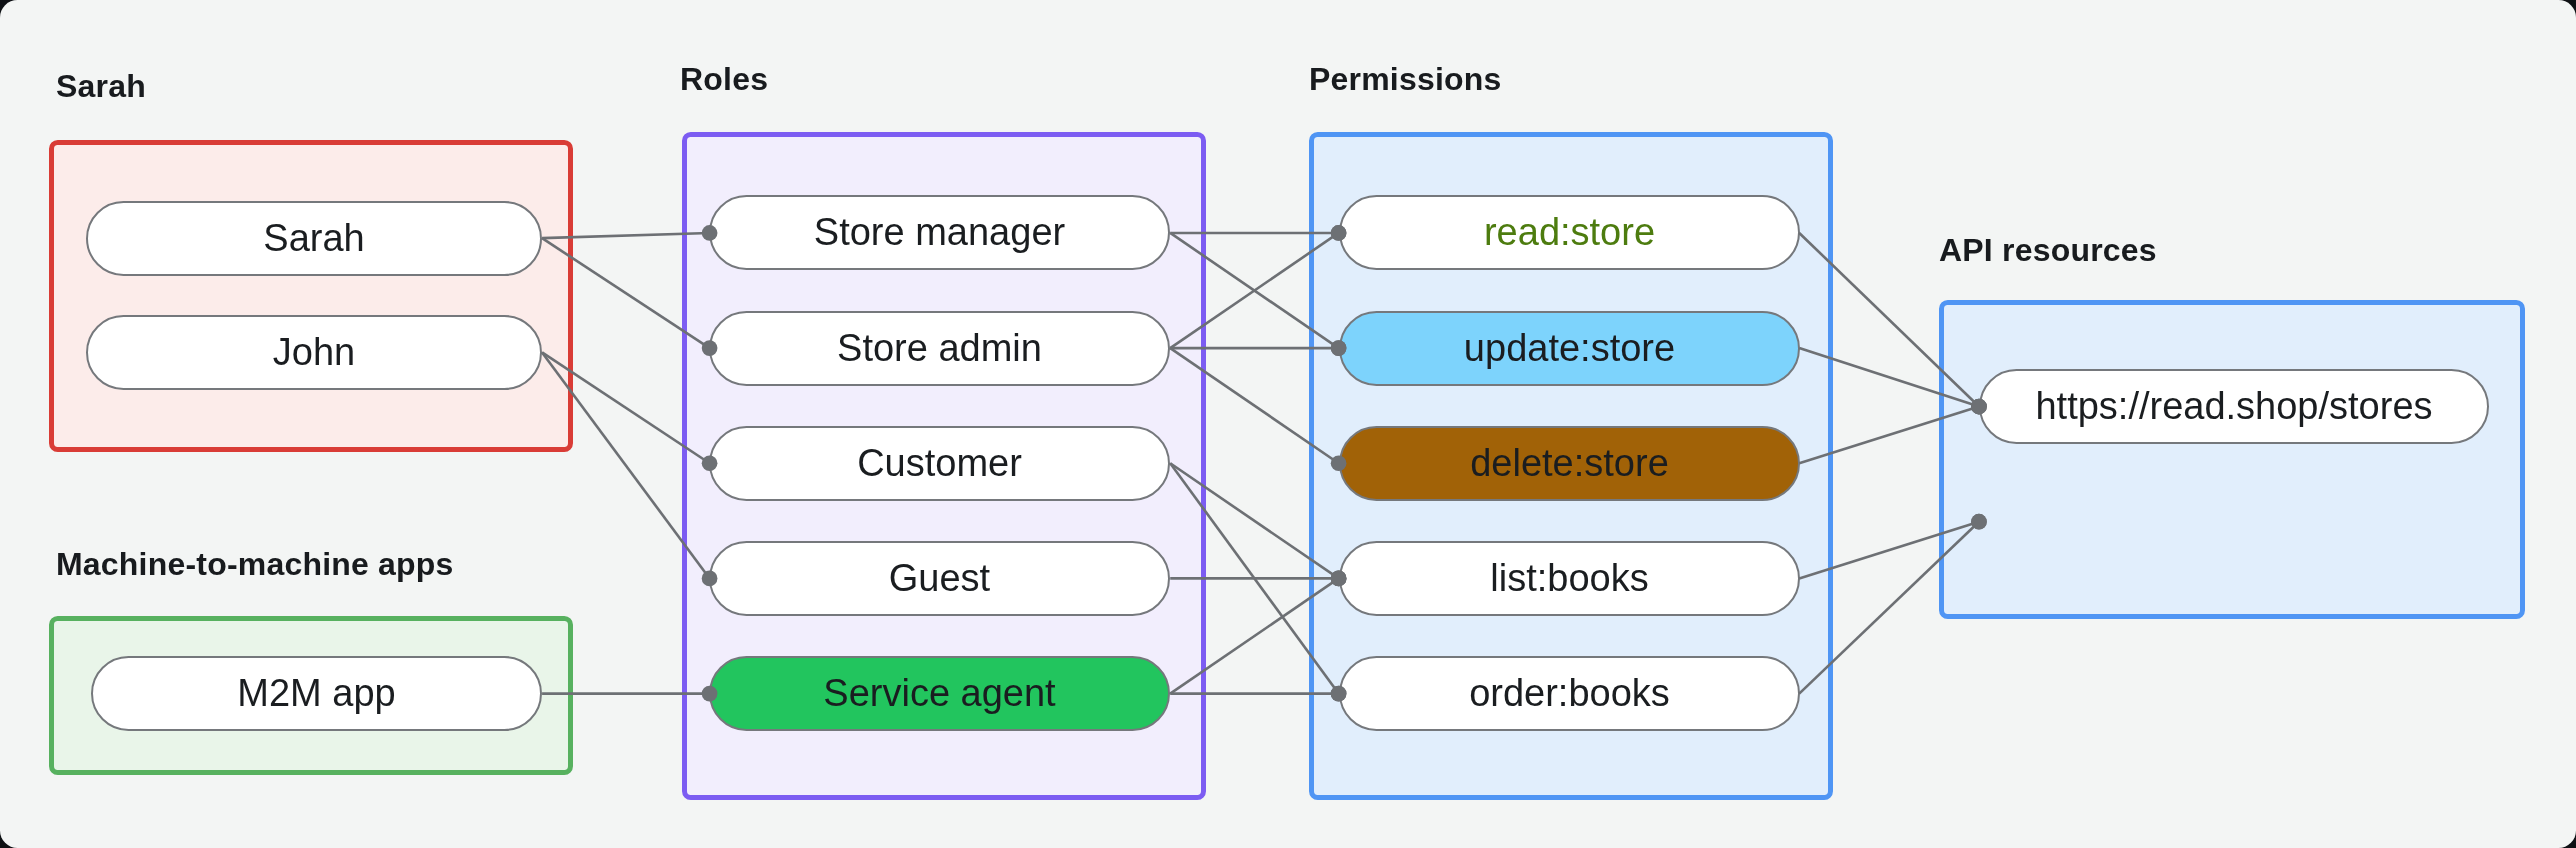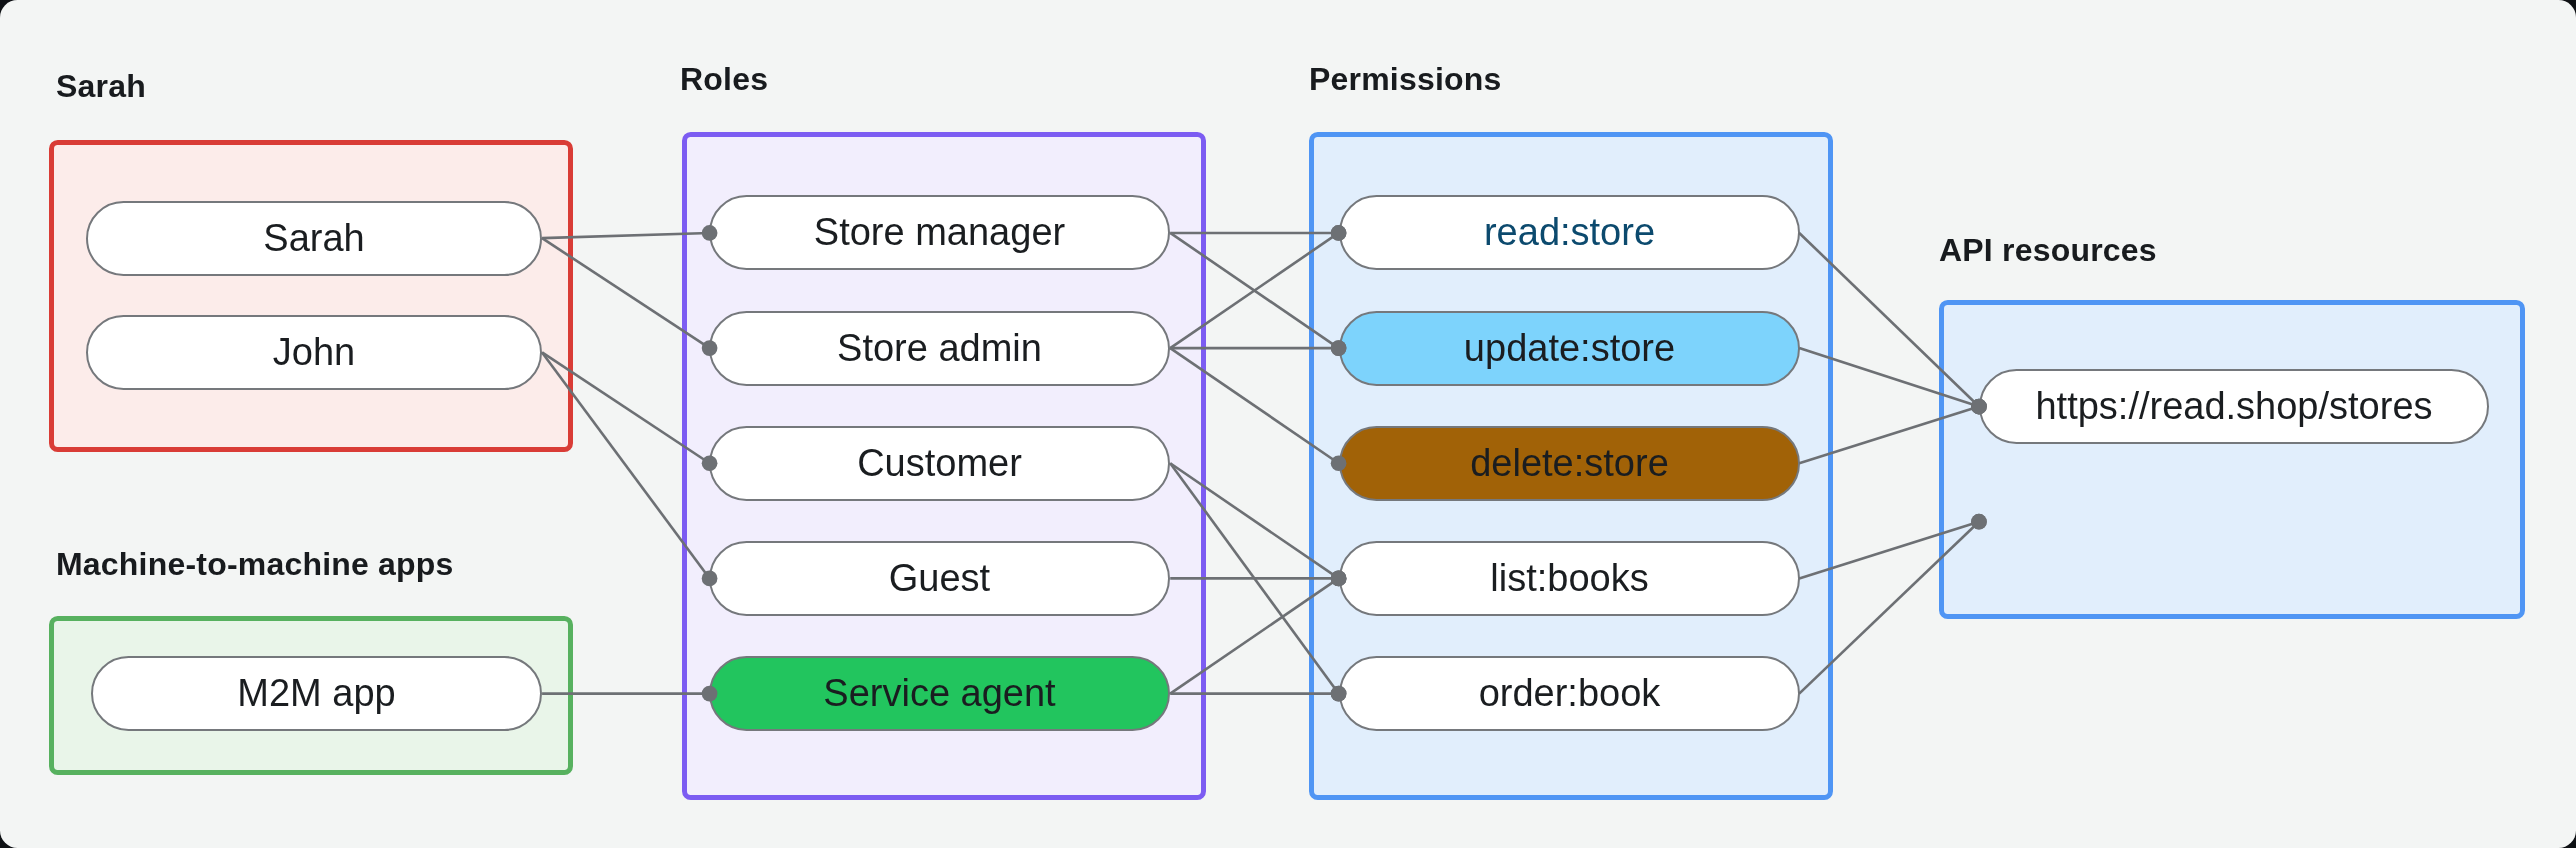--- a/index.html
+++ b/index.html
@@ -93,25 +93,25 @@
   <div class="pill" data-node="sarah" style="border-color: rgb(117, 120, 124); background: rgb(255, 255, 255); color: rgb(26, 29, 32);">Sarah</div>
   <div class="pill" data-node="john" style="border-color: rgb(117, 120, 124); background: rgb(255, 255, 255); color: rgb(26, 29, 32);">John</div>
   <div class="pill" data-node="m2m-app" style="border-color: rgb(117, 120, 124); background: rgb(255, 255, 255); color: rgb(26, 29, 32);">M2M app</div>
 
   <div class="pill" data-node="store-manager" style="border-color: rgb(117, 120, 124); background: rgb(255, 255, 255); color: rgb(26, 29, 32);">Store manager</div>
   <div class="pill" data-node="store-admin" style="border-color: rgb(117, 120, 124); background: rgb(255, 255, 255); color: rgb(26, 29, 32);">Store admin</div>
   <div class="pill" data-node="customer" style="border-color: rgb(117, 120, 124); background: rgb(255, 255, 255); color: rgb(26, 29, 32);">Customer</div>
   <div class="pill" data-node="guest" style="border-color: rgb(117, 120, 124); background: rgb(255, 255, 255); color: rgb(26, 29, 32);">Guest</div>
   <div class="pill" data-node="service-agent" style="border-color: rgb(117, 120, 124); background: #22c55e; color: rgb(26, 29, 32);">Service agent</div>
 
-  <div class="pill" data-node="read-store" style="border-color: rgb(117, 120, 124); background: rgb(255, 255, 255); color: #0c4a6e;">read:store</div>
+  <div class="pill" data-node="read-store" style="border-color: rgb(117, 120, 124); background: rgb(255, 255, 255); color: #4d7c0f;">read:store</div>
   <div class="pill" data-node="update-store" style="border-color: rgb(117, 120, 124); background: #7dd3fc; color: rgb(26, 29, 32);">update:store</div>
   <div class="pill" data-node="delete-store" style="border-color: rgb(117, 120, 124); background: #a16207; color: rgb(26, 29, 32);">delete:store</div>
   <div class="pill" data-node="list-books" style="border-color: rgb(117, 120, 124); background: rgb(255, 255, 255); color: rgb(26, 29, 32);">list:books</div>
-  <div class="pill" data-node="order-book" style="border-color: rgb(117, 120, 124); background: rgb(255, 255, 255); color: rgb(26, 29, 32);">order:book</div>
+  <div class="pill" data-node="order-book" style="border-color: rgb(117, 120, 124); background: rgb(255, 255, 255); color: rgb(26, 29, 32);">order:books</div>
 
   <div class="pill" data-node="stores" style="border-color: rgb(117, 120, 124); background: rgb(255, 255, 255); color: rgb(26, 29, 32);">https://read.shop/stores</div>
 
   <svg id="edge-layer" width="2576" height="848" viewBox="0 0 2952 972">
       <line x1="621" y1="273" x2="813" y2="267" stroke="#6d7074" stroke-width="3"></line>
       <circle cx="813" cy="267" r="9" fill="#6d7074"></circle>
       <line x1="621" y1="273" x2="813" y2="399" stroke="#6d7074" stroke-width="3"></line>
       <circle cx="813" cy="399" r="9" fill="#6d7074"></circle>
       <line x1="621" y1="404" x2="813" y2="531" stroke="#6d7074" stroke-width="3"></line>
       <circle cx="813" cy="531" r="9" fill="#6d7074"></circle>

